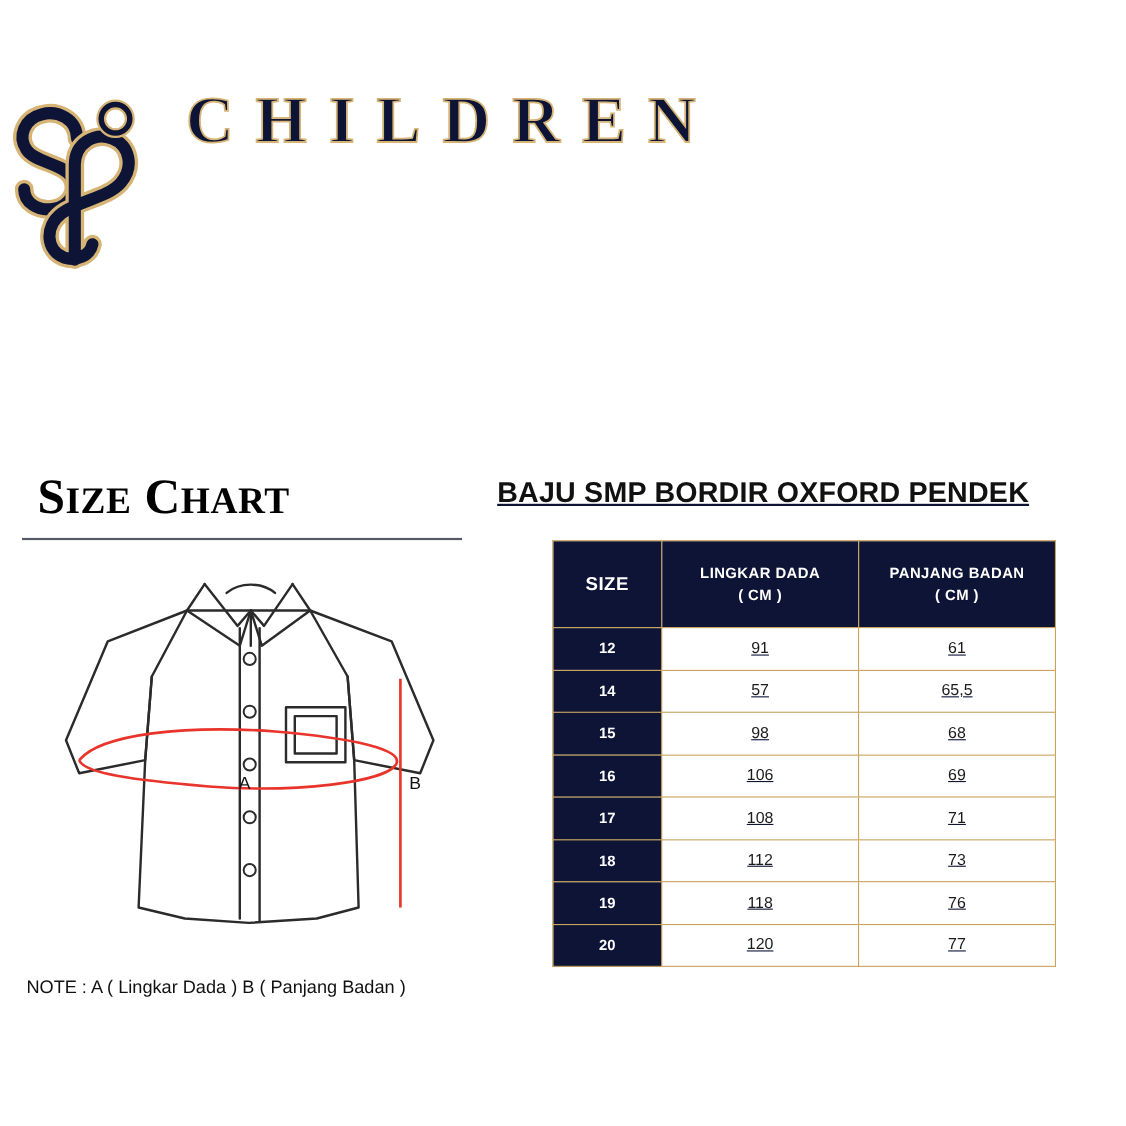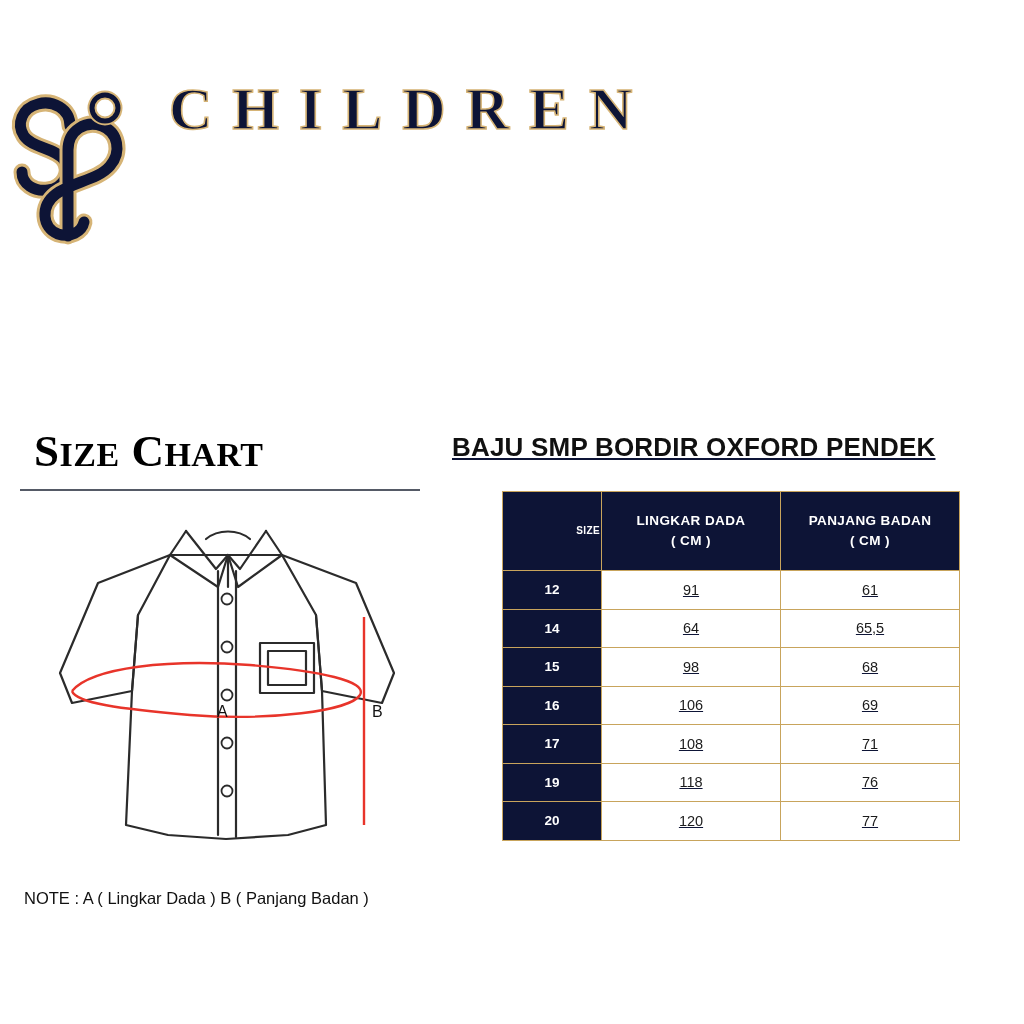--- a/index.html
+++ b/index.html
@@ -126,21 +126,21 @@
   }
   table.size-table thead th {
     background: #0d1436;
     color: #ffffff;
     font-size: 13.5px;
     font-weight: bold;
     height: 76px;
     line-height: 1.45;
     letter-spacing: 0.4px;
   }
-  table.size-table thead th.col-size { width: 96px; font-size: 10px; text-align: right; }
+  table.size-table thead th.col-size { width: 96px; font-size: 17px; }
   table.size-table tbody td.size-cell {
     background: #0d1436;
     color: #ffffff;
     font-size: 13.5px;
     font-weight: bold;
     height: 35.5px;
   }
   table.size-table tbody td.val-cell {
     background: #ffffff;
     color: #1b1b1b;
@@ -240,39 +240,44 @@
       </tr>
     </thead>
     <tbody>
       <tr>
         <td class="size-cell">12</td>
         <td class="val-cell">91</td>
         <td class="val-cell">61</td>
       </tr>
       <tr>
         <td class="size-cell">14</td>
-        <td class="val-cell">64</td>
+        <td class="val-cell">57</td>
         <td class="val-cell">65,5</td>
       </tr>
       <tr>
         <td class="size-cell">15</td>
         <td class="val-cell">98</td>
         <td class="val-cell">68</td>
       </tr>
       <tr>
         <td class="size-cell">16</td>
         <td class="val-cell">106</td>
         <td class="val-cell">69</td>
       </tr>
       <tr>
         <td class="size-cell">17</td>
         <td class="val-cell">108</td>
         <td class="val-cell">71</td>
       </tr>
       <tr>
+        <td class="size-cell">18</td>
+        <td class="val-cell">112</td>
+        <td class="val-cell">73</td>
+      </tr>
+      <tr>
         <td class="size-cell">19</td>
         <td class="val-cell">118</td>
         <td class="val-cell">76</td>
       </tr>
       <tr>
         <td class="size-cell">20</td>
         <td class="val-cell">120</td>
         <td class="val-cell">77</td>
       </tr>
     </tbody>

